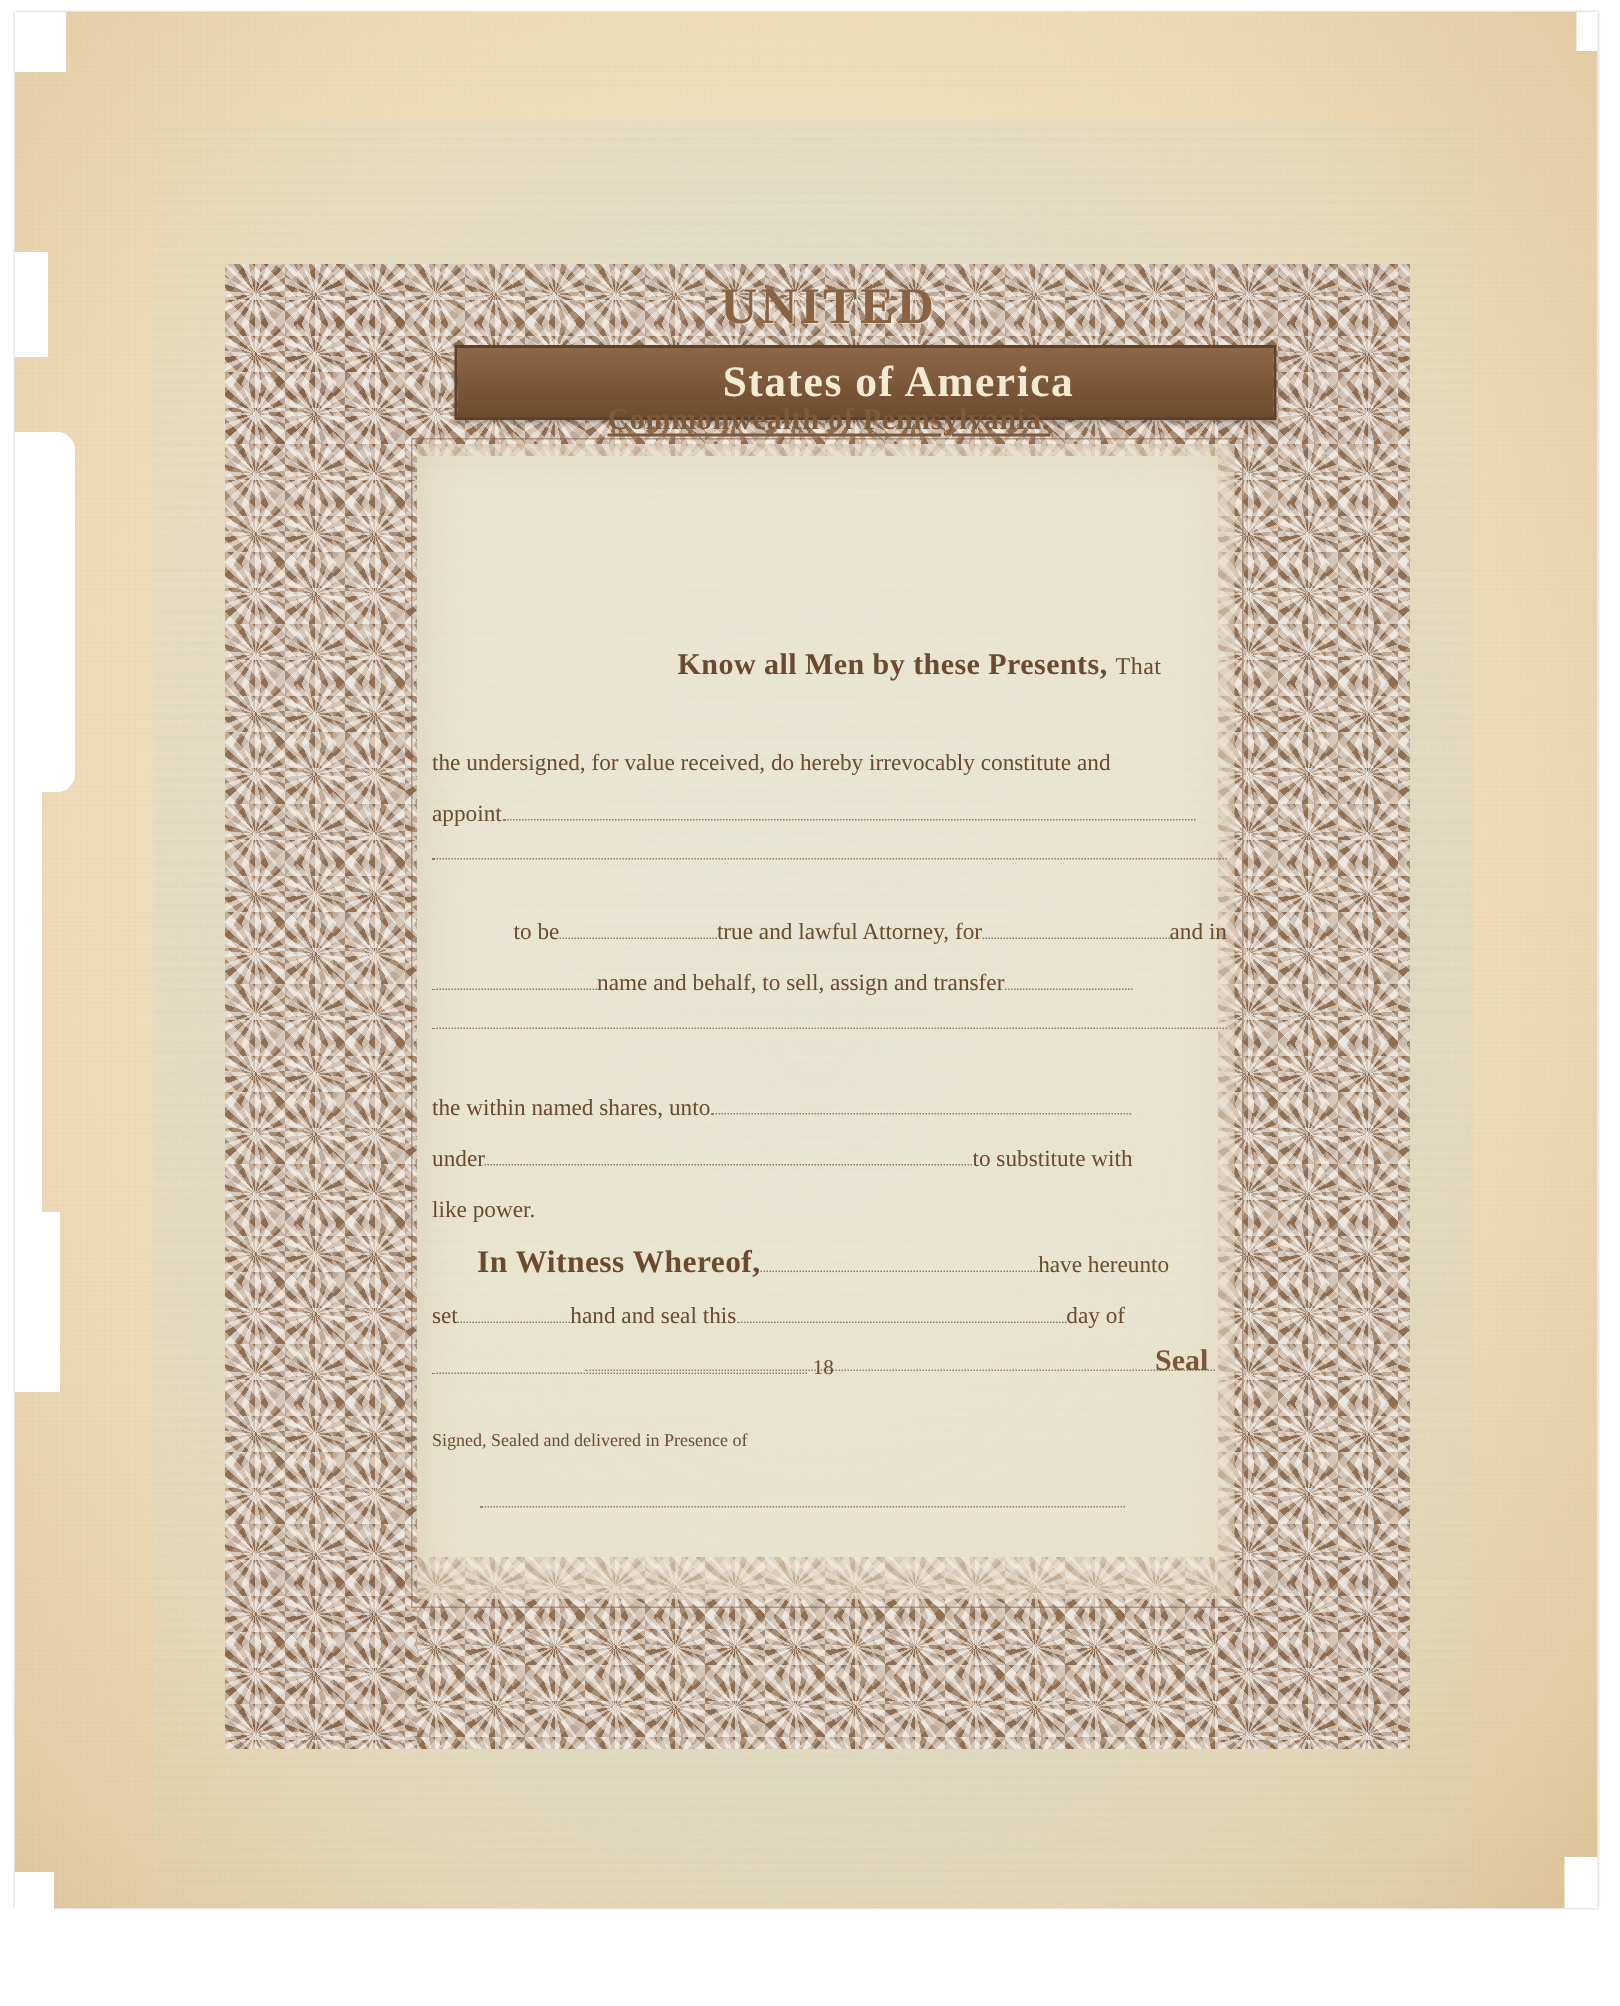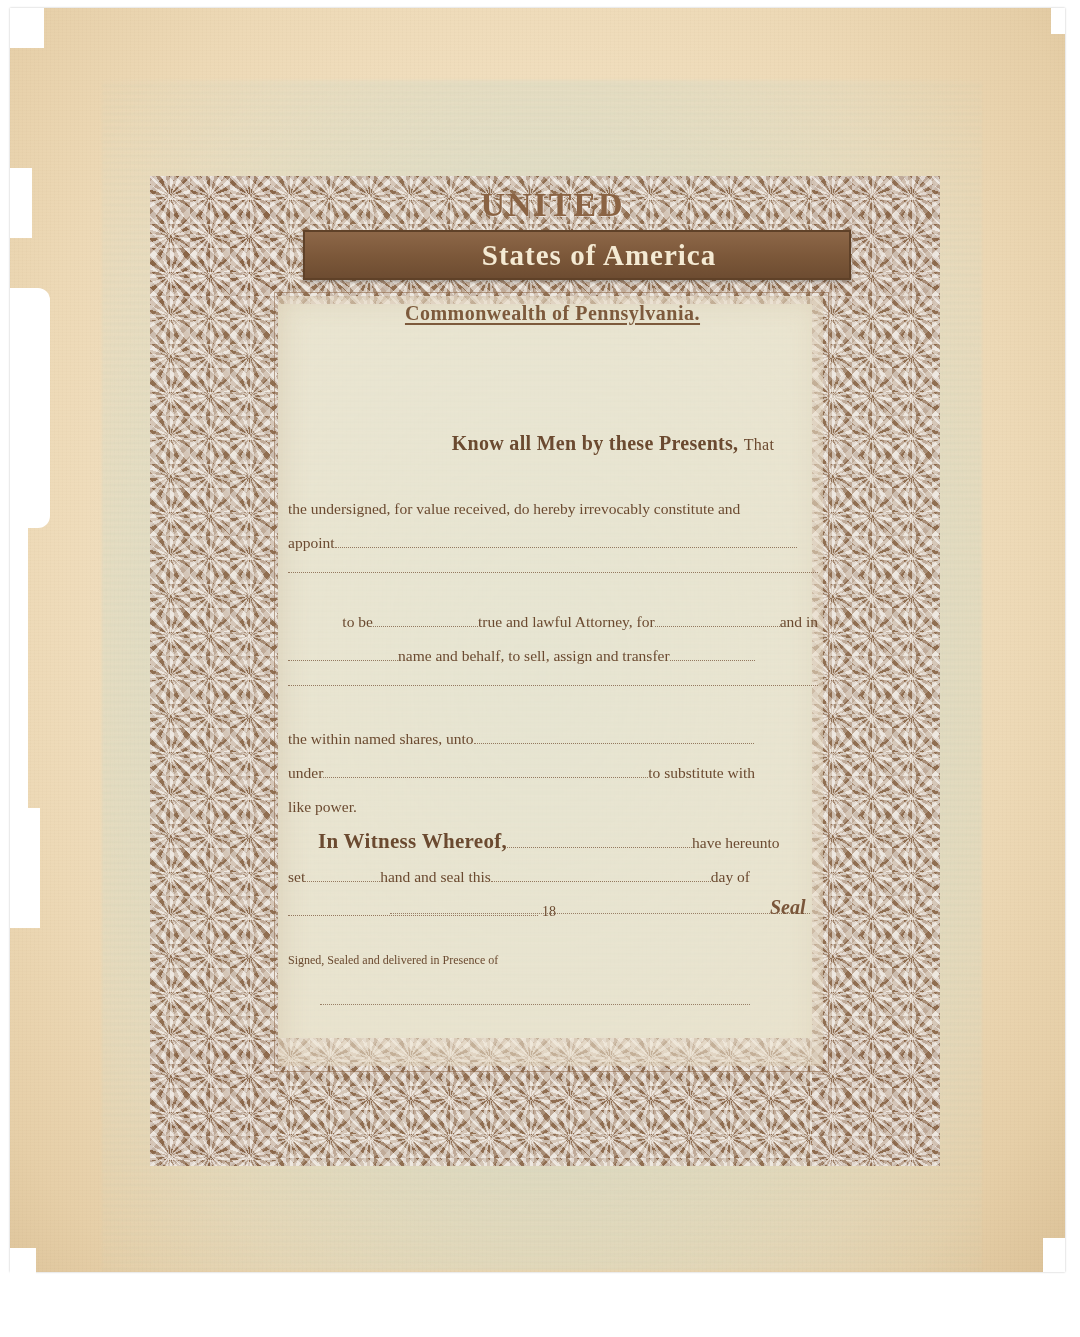--- a/index.html
+++ b/index.html
@@ -162,21 +162,21 @@
     color: #f4ead3;
     font-family: "Liberation Serif", serif;
     font-weight: bold;
     font-size: 29px;
     letter-spacing: 1px;
     white-space: nowrap;
   }
   #commonwealth {
     position: absolute;
     left: 0;
-    top: 124px;
+    top: 91px;
     width: 575px;
     text-align: center;
     color: #7d5a3c;
     font-family: "Liberation Serif", serif;
     font-weight: bold;
     font-size: 20px;
     letter-spacing: .5px;
     border-bottom: 0;
   }
   #commonwealth u { text-decoration: underline; text-underline-offset: 3px; }
@@ -220,21 +220,20 @@
   .wit {
     font-weight: bold;
     font-size: 21px;
     letter-spacing: .3px;
   }
   .seal {
     position: absolute;
     right: 4px;
     color: #7a563a;
     font-weight: bold;
-    font-style: italic;
     font-size: 20px;
     border: 0;
   }
   #signed-line {
     position: absolute;
     left: 278px;
     top: 945px;
     width: 530px;
     color: #6b4a30;
     font-size: 12px;

